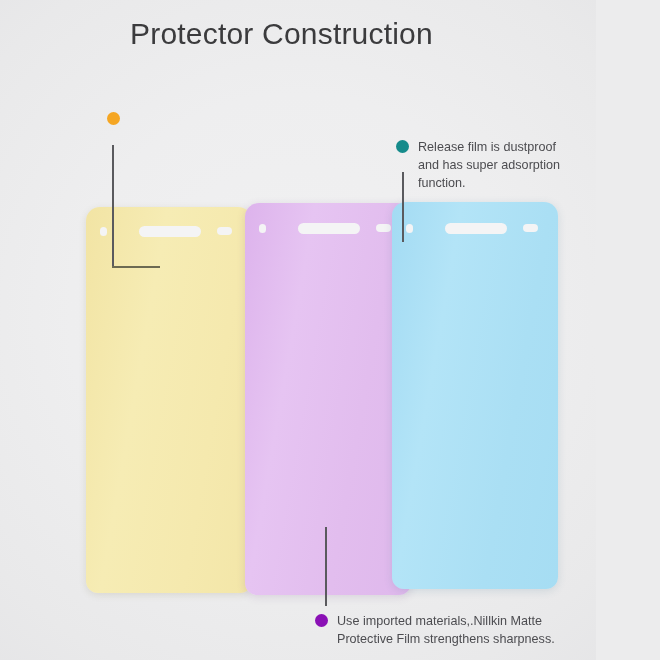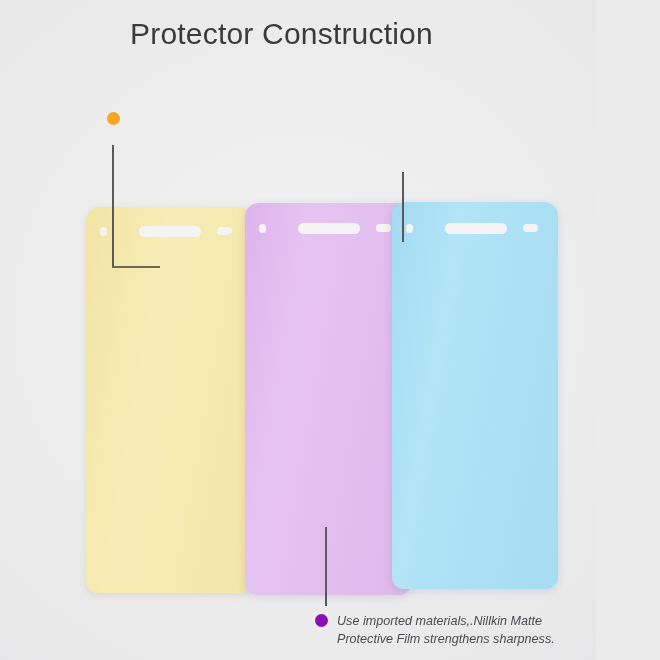--- a/index.html
+++ b/index.html
@@ -111,21 +111,21 @@
   }
   .callout-text {
     font-size: 12.6px;
     line-height: 18px;
     color: #4c4c50;
     white-space: pre-line;
   }
 
   #callout-yellow  { left: 107px; top: 110px; width: 280px; }
   #callout-teal    { left: 396px; top: 138px; width: 200px; }
-  #callout-purple  { left: 315px; top: 612px; width: 300px; font-style: italic; }
+  #callout-purple  { left: 315px; top: 612px; width: 300px; }
 </style>
 </head>
 <body>
 
 <div id="stage">
 
   <div id="page-title">Protector Construction</div>
 
   <div class="film" id="film-yellow">
     <div class="cut cut-cam" style="left:14px;  top:20px;"></div>
@@ -149,20 +149,26 @@
   <div class="lead-h" style="left:112px; top:266px; width:48px;"></div>
 
   <div class="lead-v" style="left:402px; top:172px; height:70px;"></div>
 
   <div class="lead-v" style="left:325px; top:527px; height:79px;"></div>
 
   <div class="callout" id="callout-yellow">
     <span class="dot" style="background:#f5a623;"></span>
   </div>
 
+  <div class="callout" id="callout-teal">
+    <span class="dot" style="background:#158b8b;"></span>
+    <span class="callout-text">Release film is dustproof
+and has super adsorption
+function.</span>
+  </div>
 
   <div class="callout" id="callout-purple">
     <span class="dot" style="background:#8a10b5;"></span>
     <span class="callout-text">Use imported materials,.Nillkin Matte
 Protective Film strengthens sharpness.</span>
   </div>
 
 </div>
 
 </body></html>

